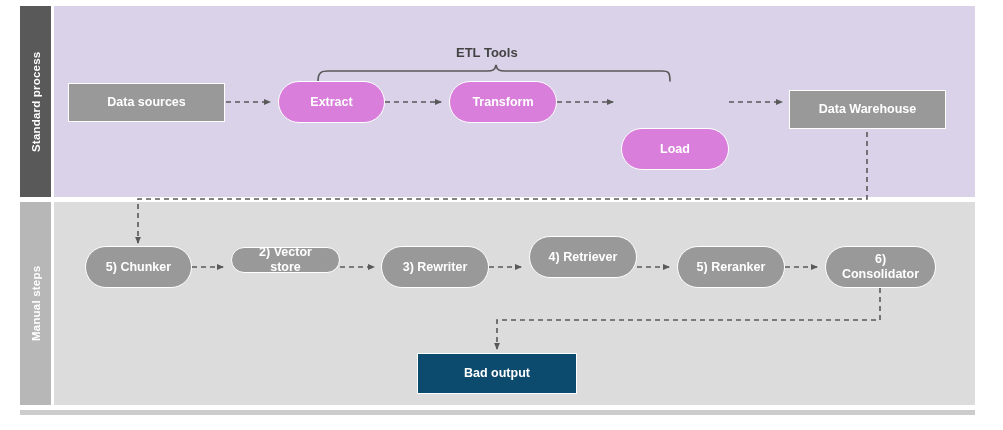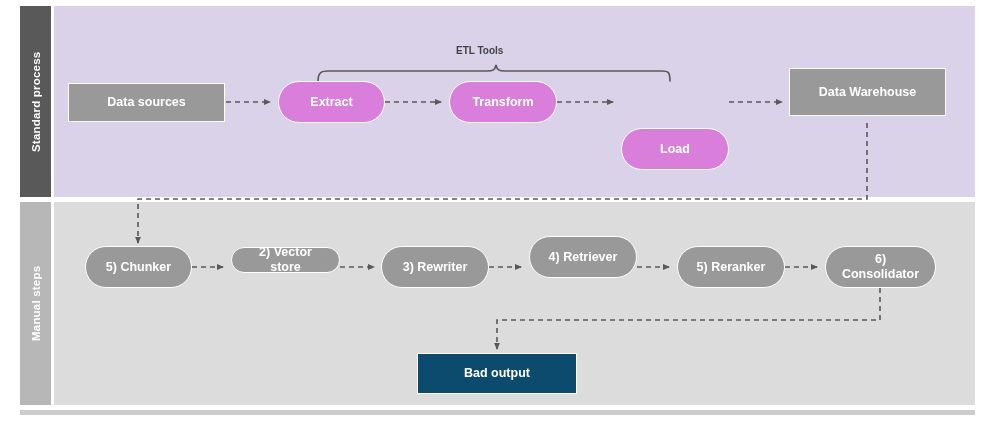--- a/index.html
+++ b/index.html
@@ -87,21 +87,21 @@
   #wires {
     position: absolute;
     left: 0; top: 0;
     width: 1003px; height: 430px;
     pointer-events: none;
   }
 
   .brace-label {
     position: absolute;
     color: #434343;
-    font-size: 10px;
+    font-size: 13px;
     font-weight: bold;
     white-space: nowrap;
     user-select: none;
   }
 </style>
 </head>
 <body>
 
 <div id="canvas">
 
@@ -149,21 +149,21 @@
   <div class="brace-label" style="left:456px; top:45px;">ETL Tools</div>
 
   <div class="node pill orchid" style="left:278px; top:81px; width:107px; height:42px;">Extract</div>
 
   <div class="node rect gray" style="left:68px; top:83px; width:157px; height:39px;">Data sources</div>
 
   <div class="node pill orchid" style="left:449px; top:81px; width:108px; height:42px;">Transform</div>
 
   <div class="node pill orchid" style="left:621px; top:81px; width:108px; height:42px;margin-top:47px;">Load</div>
 
-  <div class="node rect gray" style="left:789px; top:68px; width:157px; height:48px;">Data Warehouse</div>
+  <div class="node rect gray" style="left:789px; top:90px; width:157px; height:39px;">Data Warehouse</div>
 
   <div class="node pill gray" style="left:85px; top:246px; width:107px; height:42px;">5) Chunker</div>
 
   <div class="node pill gray" style="left:231px; top:247px; width:109px; height:26px;">2) Vector
 store</div>
 
   <div class="node pill gray" style="left:381px; top:246px; width:108px; height:42px;">3) Rewriter</div>
 
   <div class="node pill gray" style="left:529px; top:236px; width:108px; height:42px;">4) Retriever</div>
 

